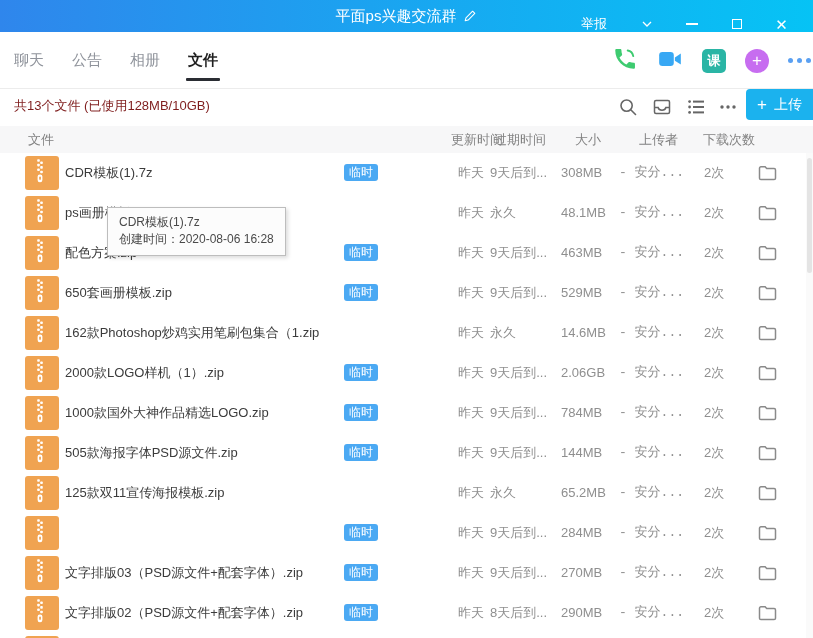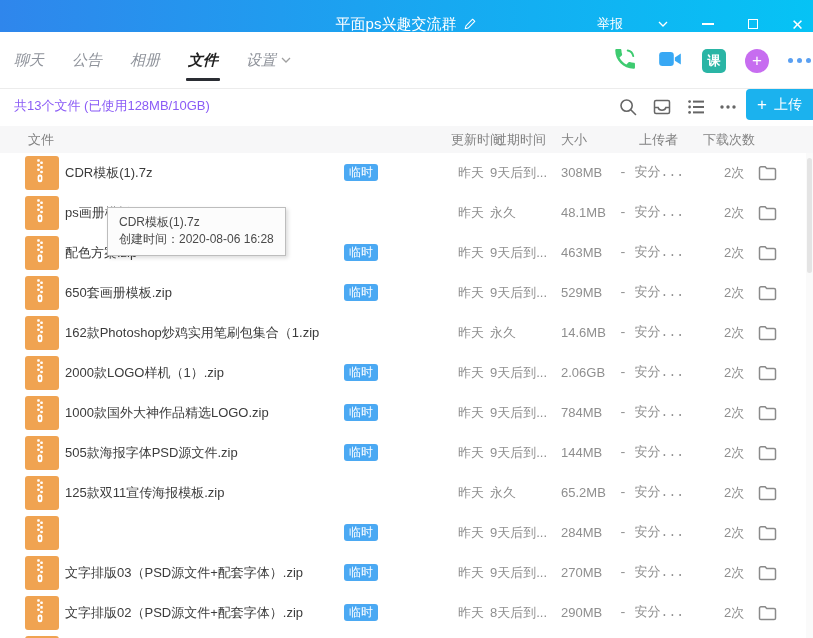--- a/index.html
+++ b/index.html
@@ -3,81 +3,81 @@
 <meta charset="utf-8">
 <style>
   * { box-sizing: border-box; }
   html,body { margin:0; padding:0; background:#fff; }
   body { font-family:"Liberation Sans","DejaVu Sans",sans-serif; }
   .window { position:relative; width:813px; height:638px; overflow:hidden; background:#fff; }
 
   
   .titlebar { position:absolute; top:0; left:0; right:0; height:32px;
     background:linear-gradient(90deg,#2f86ec 0%, #17a9f1 55%, #06c3f5 100%); }
-  .title-wrap { position:absolute; left:0; right:0; top:8px; height:32px;
+  .title-wrap { position:absolute; left:0; right:0; top:0; height:32px;
     display:flex; align-items:center; justify-content:center; gap:7px;
     color:#fff; font-size:15px; }
-  .win-controls { position:absolute; right:0; top:0; height:48px;
+  .win-controls { position:absolute; right:16px; top:0; height:48px;
     display:flex; align-items:center; color:#fff;gap:14px; }
   .report { font-size:13px; margin-right:10px; cursor:default; }
   .ctrl-btn { width:31px; height:32px; display:flex; align-items:center; justify-content:center; }
   .min-glyph { display:block; width:12px; height:2px; background:#fff; }
   .max-glyph { display:block; width:10px; height:10px; border:1px solid #fff; }
   .close-glyph { font-size:15px; line-height:1; }
 
   
   .tabbar { position:absolute; top:32px; left:0; right:0; height:57px; background:#fff;
     border-bottom:1px solid #ececec; display:flex; align-items:stretch; padding-left:14px; }
   .tab { position:relative; display:flex; align-items:center; gap:5px; padding:0 14px;
-    font-size:15px; color:#8f939b; cursor:default;font-style:italic; }
+    font-size:15px; color:#8f939b; cursor:default; }
   .tab:first-child { padding-left:0; }
   .tab.active { color:#1f1f1f; font-weight:bold; }
   .tab.active::after { content:""; position:absolute; left:12px; right:12px; bottom:7px;
     height:3px; background:#2a2d33; border-radius:1px; }
   .tab.active:first-child::after { left:-2px; }
   .call-icons { position:absolute; right:0; top:0; height:57px; display:flex;
     align-items:center; gap:19px; padding-right:2px; }
   .round-badge { width:24px; height:24px; border-radius:5px; display:flex; align-items:center;
     justify-content:center; color:#fff; font-size:13px; font-weight:bold; }
   .class-badge { background:#2ab5a5; }
   .plus-badge { background:#c76df0; border-radius:50%; font-size:17px; font-weight:normal; }
   .dots { display:flex; gap:4px; }
   .dots i { width:5px; height:5px; border-radius:50%; background:#5aa0f2; }
 
   
   .toolbar { position:absolute; top:89px; left:0; right:0; height:37px; background:#fff; }
   .summary { position:absolute; left:14px; top:0; height:37px; line-height:34px;
-    font-size:13px; color:#8b5cf6; }
+    font-size:13px; color:#7f1d1d; }
   .tool-btn { position:absolute; top:7px; width:22px; height:22px; display:flex;
     align-items:center; justify-content:center; }
   .upload-btn { position:absolute; left:746px; top:89px; width:75px; height:31px;
     background:#1bb2ee; color:#fff; border-radius:4px; display:flex; align-items:center;
     justify-content:flex-start; padding-left:11px; gap:7px; font-size:14px; cursor:default; }
   .upload-plus { font-size:17px; line-height:1; }
 
   
   .table-head { position:absolute; top:126px; left:0; right:0; height:27px;
     background:#f7f7f8; font-size:13px; color:#828282; }
   .table-head span { position:absolute; top:0; height:27px; line-height:27px; }
   .h-file { left:28px; } .h-updated { left:413px;margin-left:38px; } .h-expiry { left:494px; }
-  .h-size { left:561px; } .h-uploader { left:639px; } .h-downloads { left:703px; }
+  .h-size { left:575px; } .h-uploader { left:639px; } .h-downloads { left:703px; }
 
   
   .rows { position:absolute; top:153px; left:0; right:0; }
   .file-row { position:relative; height:40px; background:#fff; }
   .file-row span { position:absolute; }
   .zip { left:25px; top:3px; width:34px; height:34px; }
   .f-name { left:65px; top:0; height:40px; line-height:40px; font-size:13px; color:#3b3b3b;
     max-width:275px; white-space:nowrap; overflow:hidden; }
   .f-badge { left:344px; top:11px; background:#4ba9f3; color:#fff; font-size:12px;
     line-height:17px; padding:0 5px; border-radius:3px; }
   .f-cell { top:0; height:40px; line-height:40px; font-size:13px; color:#8f8f8f;
     white-space:nowrap; }
   .f-updated { left:413px;margin-left:45px; } .f-expiry { left:490px; } .f-size { left:561px; }
-  .f-uploader { left:619px;font-family:Liberation Mono, monospace; } .f-downloads { left:704px;margin-left:20px; }
+  .f-uploader { left:619px;font-family:Liberation Mono, monospace; } .f-downloads { left:704px; }
   .f-folder { left:758px; top:11px; width:19px; height:17px; }
 
   
   .tooltip { position:absolute; left:107px; top:207px; z-index:10; background:#fcfcfc;
     border:1px solid #bdbdbd; box-shadow:2px 2px 4px rgba(0,0,0,.14);
     padding:6px 11px 7px 11px; font-size:12px; color:#4a4a4a; line-height:17px;
     white-space:nowrap; }
 
   
   .scroll-track { position:absolute; right:0; top:153px; bottom:0; width:7px; background:#fafafa; }
@@ -121,26 +121,20 @@
       </div>
     <div class="tab">
         <span>公告</span>
       </div>
     <div class="tab">
         <span>相册</span>
       </div>
     <div class="tab active">
         <span>文件</span>
       </div>
-    <div class="tab">
-      <span>设置</span>
-      <svg width="10" height="6" viewBox="0 0 10 6">
-          <polyline points="1,1 5,5 9,1" fill="none" stroke="#a0a0a0" stroke-width="1.3"></polyline>
-        </svg>
-    </div>
 
     <div class="call-icons">
       <span>
         <svg width="26" height="26" viewBox="0 0 24 24">
           <path d="M6.9 10.7c1.5 2.9 3.6 5 6.4 6.4l2-2c.3-.3.8-.45 1.2-.3 1.1.4 2.3.6 3.5.6.7 0 1.2.5 1.2 1.2v3.2c0 .7-.5 1.2-1.2 1.2C10.5 21 3 13.5 3 4c0-.7.5-1.2 1.2-1.2h3.3c.7 0 1.2.5 1.2 1.2 0 1.2.2 2.4.6 3.5.1.4 0 .85-.3 1.2l-2.1 2z" fill="#3ecb70"></path>
           <path d="M14.5 4.2c2.6.5 4.6 2.5 5.1 5.1" stroke="#3ecb70" stroke-width="1.8" fill="none" stroke-linecap="round"></path>
         </svg>
       </span>
       <span>
         <svg width="26" height="26" viewBox="0 0 24 24">

